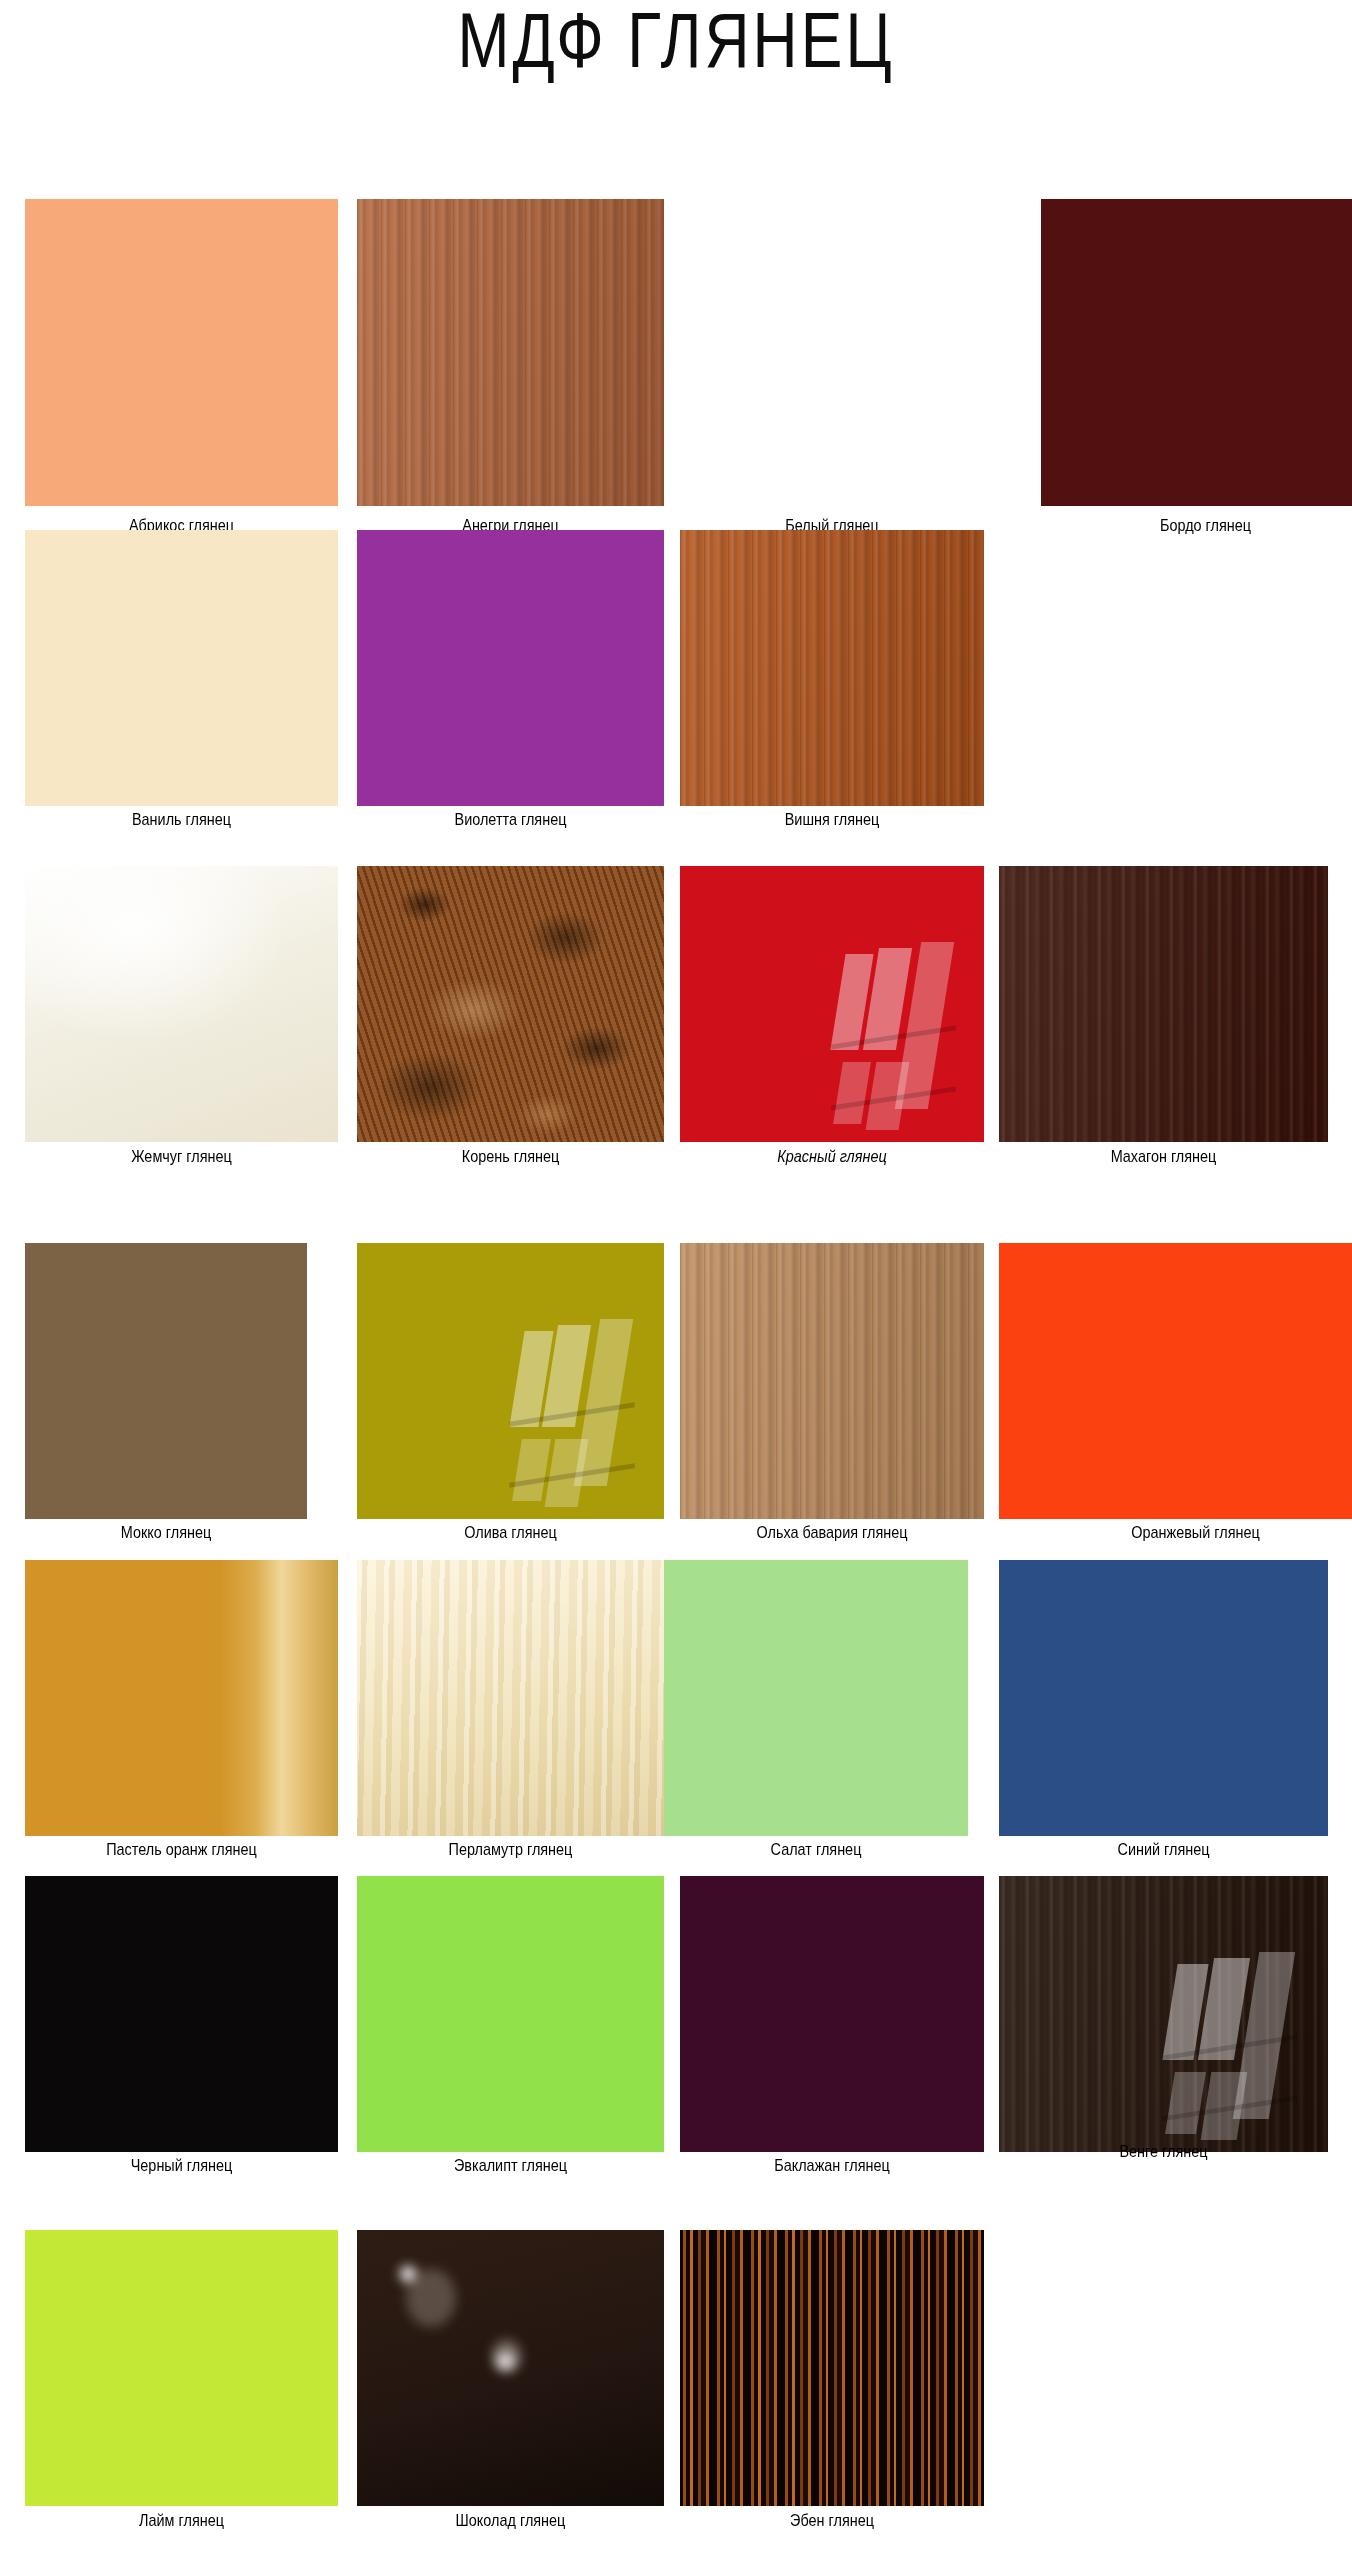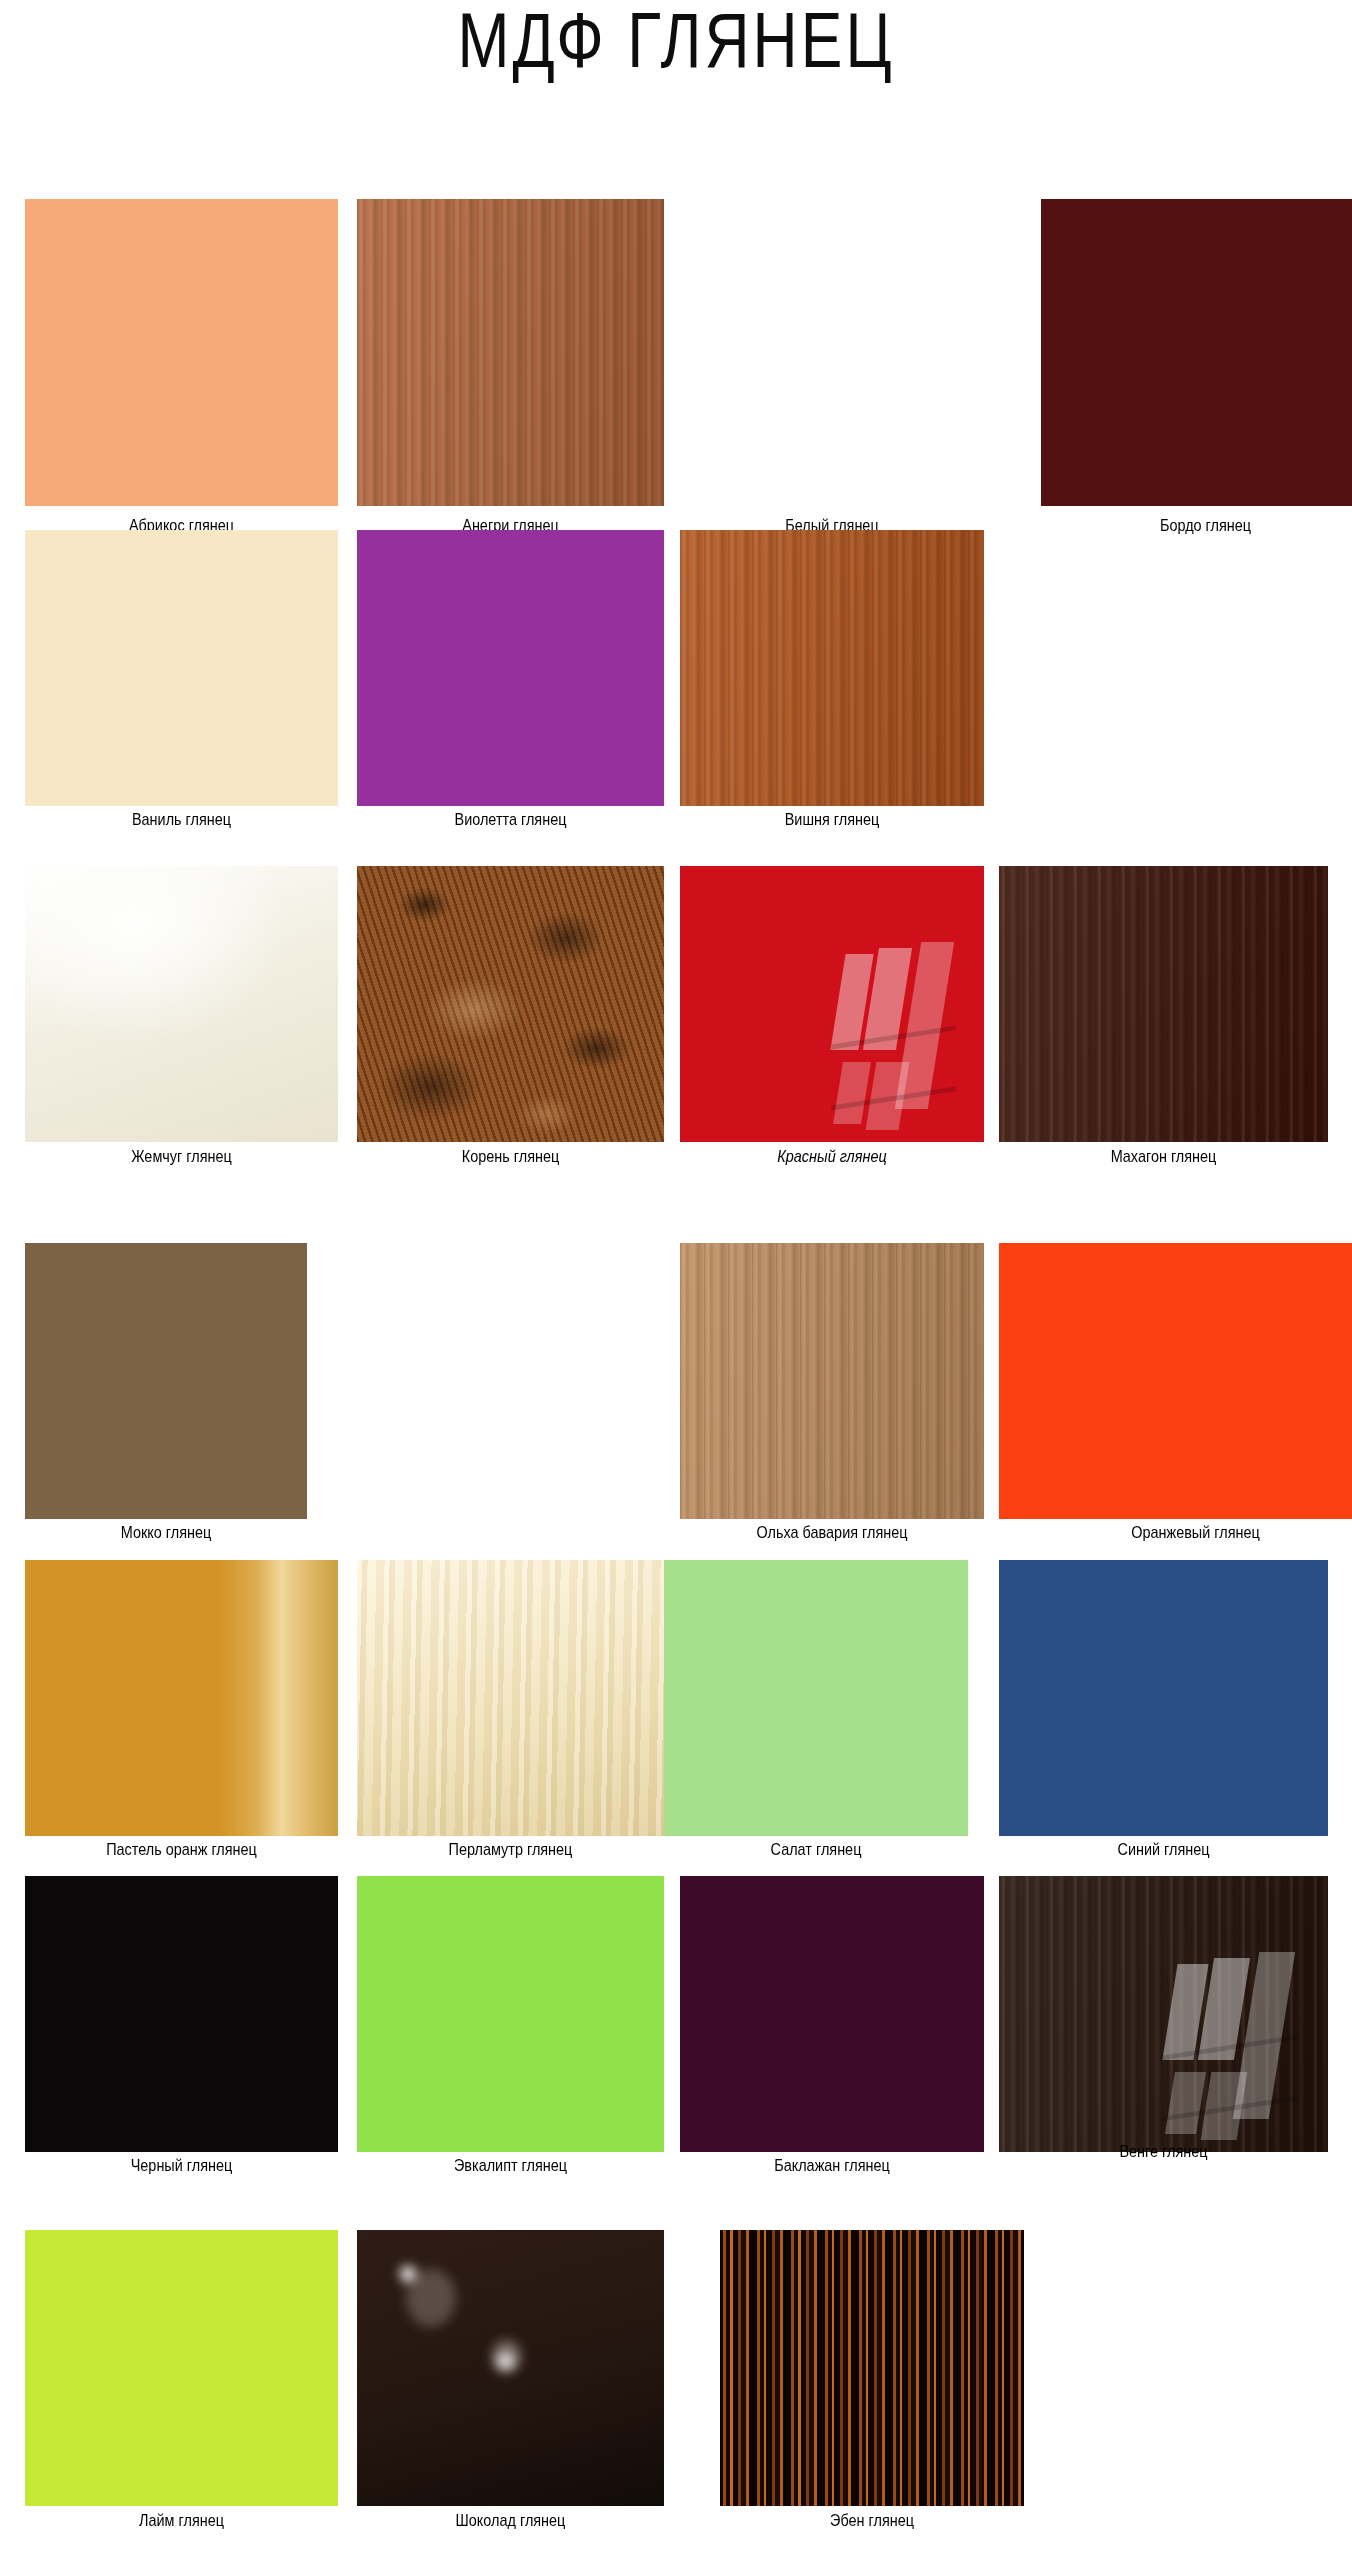--- a/index.html
+++ b/index.html
@@ -136,20 +136,34 @@
       <div class="label" style="top: 282px;">Красный глянец</div>
     </div>
     <div class="cell" style="left: 999px; top: 866px; width: 329px; height: 307px;">
       <div class="swatch" style="height: 276px; background: repeating-linear-gradient(90deg, rgba(0, 0, 0, 0.16) 0px, rgba(0, 0, 0, 0) 1.9px, rgba(255, 255, 255, 0.09) 4.4px, rgba(0, 0, 0, 0.1) 6.9px, rgba(0, 0, 0, 0) 10.6px, rgba(255, 255, 255, 0.05) 14.4px, rgba(0, 0, 0, 0.14) 18px, rgba(0, 0, 0, 0) 24px), linear-gradient(100deg, rgba(255, 255, 255, 0.1), rgba(0, 0, 0, 0.16)), rgb(60, 18, 8);"></div>
       <div class="label" style="top: 282px;">Махагон глянец</div>
     </div>
     <div class="cell" style="left: 25px; top: 1243px; width: 282px; height: 306px; text-decoration: underline;">
       <div class="swatch" style="height: 276px; background: rgb(125, 99, 70);"></div>
       <div class="label" style="top: 281px;">Мокко глянец</div>
     </div>
+    <div class="cell" style="left: 357px; top: 1243px; width: 307px; height: 306px;">
+      <div class="swatch" style="height: 276px; background: rgb(170, 155, 9);">
+        <div class="gloss">
+          <div class="pane p1"></div>
+          <div class="pane p2"></div>
+          <div class="pane p3"></div>
+          <div class="pane p4"></div>
+          <div class="pane p5"></div>
+          <div class="bar"></div>
+          <div class="bar2"></div>
+        </div>
+      </div>
+      <div class="label" style="top: 281px;">Олива глянец</div>
+    </div>
     <div class="cell" style="left: 680px; top: 1243px; width: 304px; height: 306px;">
       <div class="swatch" style="height: 276px; background: repeating-linear-gradient(90deg, rgba(0, 0, 0, 0.16) 0px, rgba(0, 0, 0, 0) 1.9px, rgba(255, 255, 255, 0.09) 4.4px, rgba(0, 0, 0, 0.1) 6.9px, rgba(0, 0, 0, 0) 10.6px, rgba(255, 255, 255, 0.05) 14.4px, rgba(0, 0, 0, 0.14) 18px, rgba(0, 0, 0, 0) 24px), linear-gradient(100deg, rgba(255, 255, 255, 0.1), rgba(0, 0, 0, 0.16)), rgb(192, 141, 94);"></div>
       <div class="label" style="top: 281px;">Ольха бавария глянец</div>
     </div>
     <div class="cell" style="left: 999px; top: 1243px; width: 393px; height: 306px;">
       <div class="swatch" style="height: 276px; background: rgb(252, 65, 16);"></div>
       <div class="label" style="top: 281px;">Оранжевый глянец</div>
     </div>
     <div class="cell" style="left: 25px; top: 1560px; width: 313px; height: 306px;">
       <div class="swatch" style="height: 276px; background: linear-gradient(90deg, rgb(210, 147, 39) 0%, rgb(210, 147, 39) 62%, rgb(221, 174, 79) 74%, rgb(240, 215, 155) 82%, rgb(227, 187, 108) 90%, rgb(202, 160, 64) 100%), repeating-linear-gradient(0deg, rgba(255, 255, 255, 0.05) 0px, rgba(255, 255, 255, 0.05) 1.3px, rgba(0, 0, 0, 0.05) 1.3px, rgba(0, 0, 0, 0.05) 2.5px);"></div>
@@ -199,18 +213,18 @@
     </div>
     <div class="cell" style="left: 357px; top: 2230px; width: 307px; height: 307px;">
       <div class="swatch" style="height: 276px; background: linear-gradient(165deg, rgb(46, 29, 20), rgb(36, 22, 16) 55%, rgb(18, 11, 7));">
         <div class="blob" style="left: 16%; top: 14%; width: 50px; height: 58px; background: rgba(210, 195, 185, 0.3);"></div>
         <div class="blob" style="left: 14%; top: 13%; width: 16.3px; height: 16.3px; background: rgba(255, 255, 255, 0.95);"></div>
         <div class="blob" style="left: 44%; top: 40%; width: 29px; height: 33px; background: rgba(220, 210, 205, 0.45);"></div>
         <div class="blob" style="left: 46%; top: 45%; width: 15px; height: 13.8px; background: rgba(255, 255, 255, 0.98);"></div>
       </div>
       <div class="label" style="top: 282px;">Шоколад глянец</div>
     </div>
-    <div class="cell" style="left: 680px; top: 2230px; width: 304px; height: 307px; margin-left: 40px;">
+    <div class="cell" style="left: 680px; top: 2230px; width: 304px; height: 307px;">
       <div class="swatch" style="height: 276px; background: repeating-linear-gradient(90deg, rgb(10, 6, 3) 0px, rgb(10, 6, 3) 3.1px, rgb(154, 74, 19) 3.1px, rgb(154, 74, 19) 5.6px, rgb(20, 9, 4) 5.6px, rgb(20, 9, 4) 10px, rgb(196, 106, 30) 10px, rgb(196, 106, 30) 12.5px, rgb(13, 6, 3) 12.5px, rgb(13, 6, 3) 18px, rgb(126, 58, 14) 18px, rgb(126, 58, 14) 20.7px, rgb(26, 12, 5) 20.7px, rgb(26, 12, 5) 26px, rgb(181, 92, 24) 26px, rgb(181, 92, 24) 29px, rgb(9, 5, 2) 29px, rgb(9, 5, 2) 34px), rgb(42, 20, 6);"></div>
       <div class="label" style="top: 282px;">Эбен глянец</div>
     </div>
   </div>
 
 
 </body></html>

